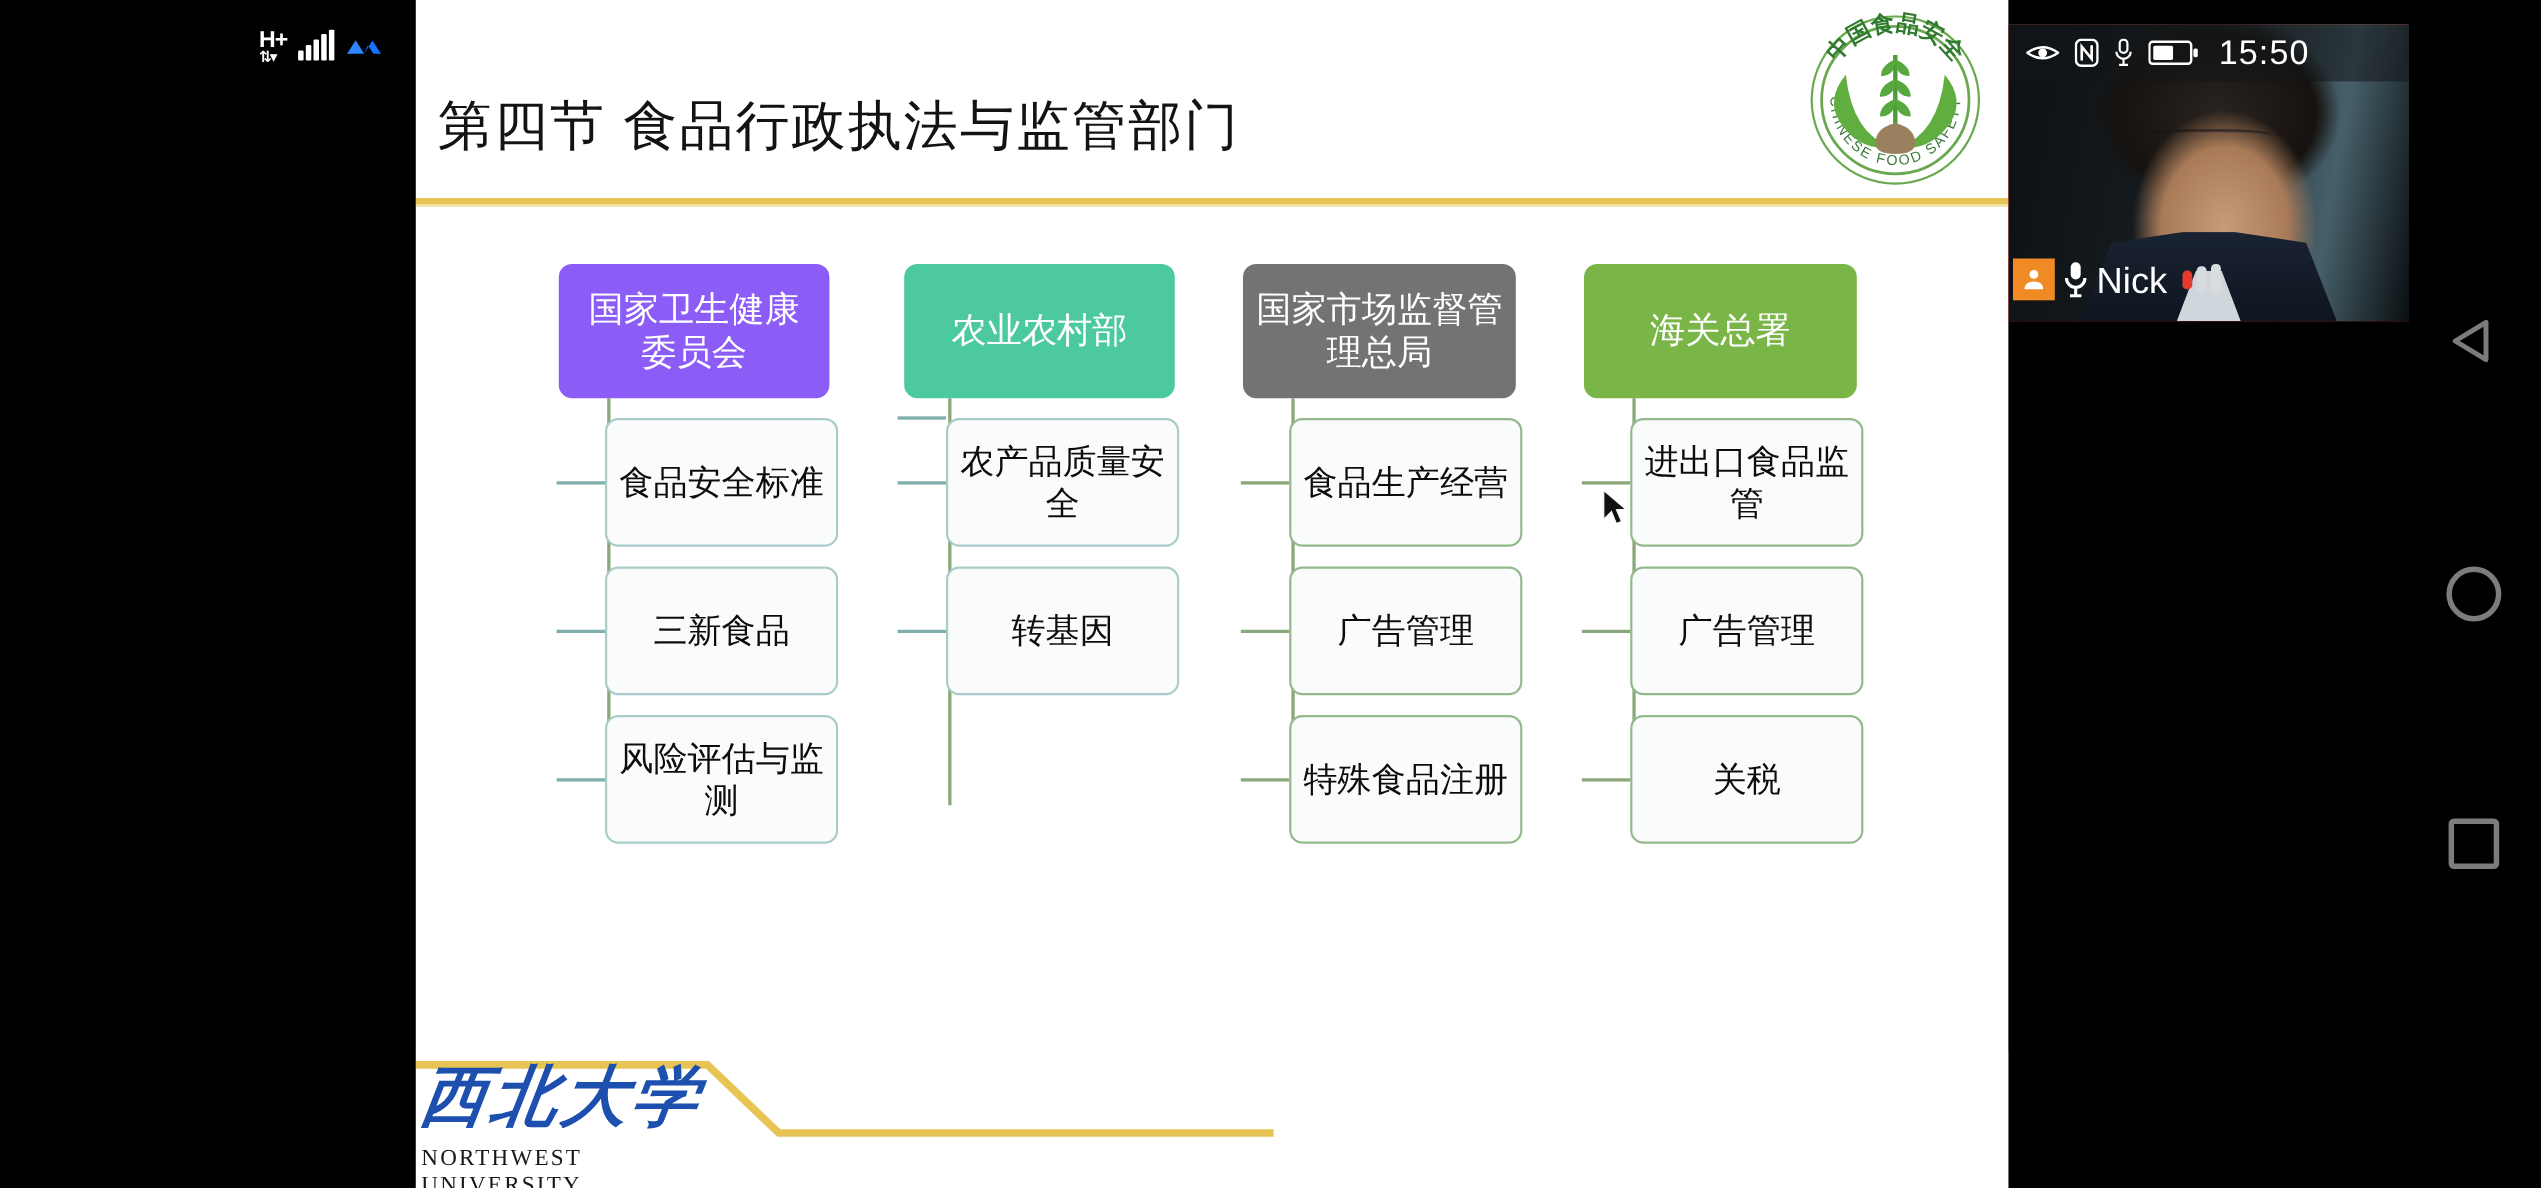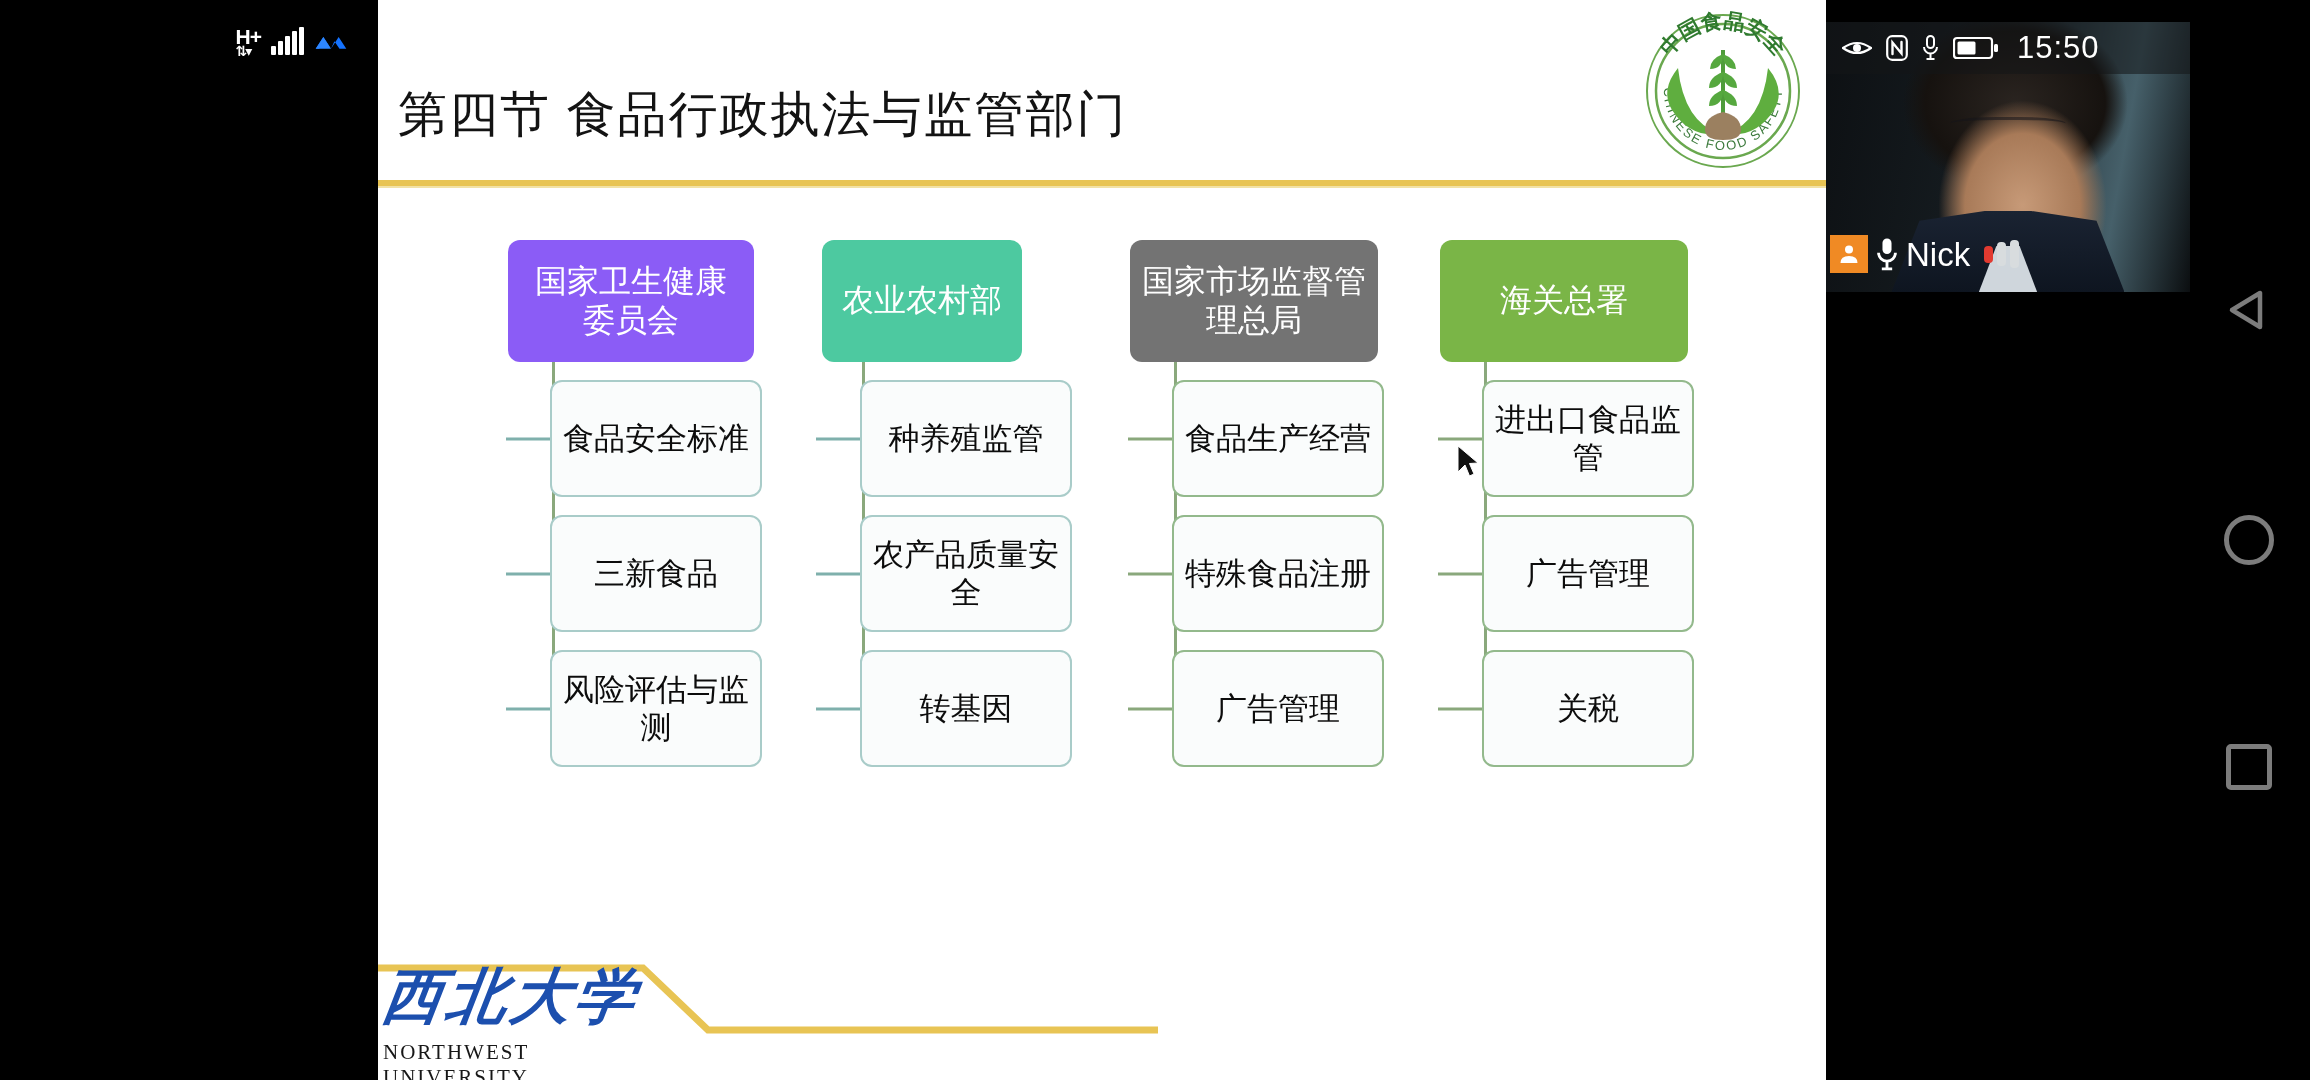--- a/index.html
+++ b/index.html
@@ -37,21 +37,21 @@
   .col { position:absolute; top:0; width:310px; }
   .col.c0 { left:130px; }
   .col.c1 { left:440px; }
   .col.c2 { left:752px; }
   .col.c3 { left:1062px; }
 
   .head-box { width:248px; height:122px; border-radius:12px; display:flex; align-items:center;
     justify-content:center; text-align:center; color:#fff; font-size:32px; line-height:1.22;
     padding:0 12px; }
   .col.c0 .head-box { width:246px; }
-  .col.c1 .head-box { margin-left:4px; width:200px;font-family:Liberation Serif, serif; }
+  .col.c1 .head-box { margin-left:4px; width:246px;font-family:Liberation Serif, serif; }
 
   .stem { position:absolute; width:3px; background:#8aa87c; }
 
   .sub-box { width:212px; min-height:117px; border-radius:12px; background:#fafcfc;
     border:2px solid #a9ccc9; display:flex; align-items:center; justify-content:center;
     text-align:center; font-size:31px; color:#0c0c0c; line-height:1.22; padding:4px 8px;
     margin-left:42px; }
   .col.c2 .sub-box, .col.c3 .sub-box { border-color:#93b98c; }
   .sub-wrap { position:relative; margin-top:18px; }
   .sub-wrap:first-of-type { margin-top:24px; }
@@ -194,46 +194,45 @@
           <span class="connector"></span>
           <div class="sub-box">风险评估与监测</div>
         </div>
       </div>
 
       <div class="col c1">
         <div class="head-box" style="background:#4dc9a0">农业农村部</div>
         <div class="stem" style="left:44px; top:122px; height:370px;"></div>
         <div class="sub-wrap">
           <span class="connector"></span>
-          <div class="sub-box">种养殖监管</div>
         </div>
         <div class="sub-wrap">
           <span class="connector"></span>
           <div class="sub-box">农产品质量安全</div>
         </div>
         <div class="sub-wrap">
           <span class="connector"></span>
           <div class="sub-box">转基因</div>
         </div>
       </div>
 
       <div class="col c2">
         <div class="head-box" style="background:#737373">国家市场监督管理总局</div>
         <div class="stem" style="left:44px; top:122px; height:370px;"></div>
         <div class="sub-wrap">
           <span class="connector"></span>
           <div class="sub-box">食品生产经营</div>
         </div>
         <div class="sub-wrap">
           <span class="connector"></span>
+          <div class="sub-box">广告管理</div>
+        </div>
+        <div class="sub-wrap">
+          <span class="connector"></span>
           <div class="sub-box">特殊食品注册</div>
-        </div>
-        <div class="sub-wrap">
-          <span class="connector"></span>
-          <div class="sub-box">广告管理</div>
         </div>
       </div>
 
       <div class="col c3">
         <div class="head-box" style="background:#7ab547">海关总署</div>
         <div class="stem" style="left:44px; top:122px; height:370px;"></div>
         <div class="sub-wrap">
           <span class="connector"></span>
           <div class="sub-box">进出口食品监管</div>
         </div>

